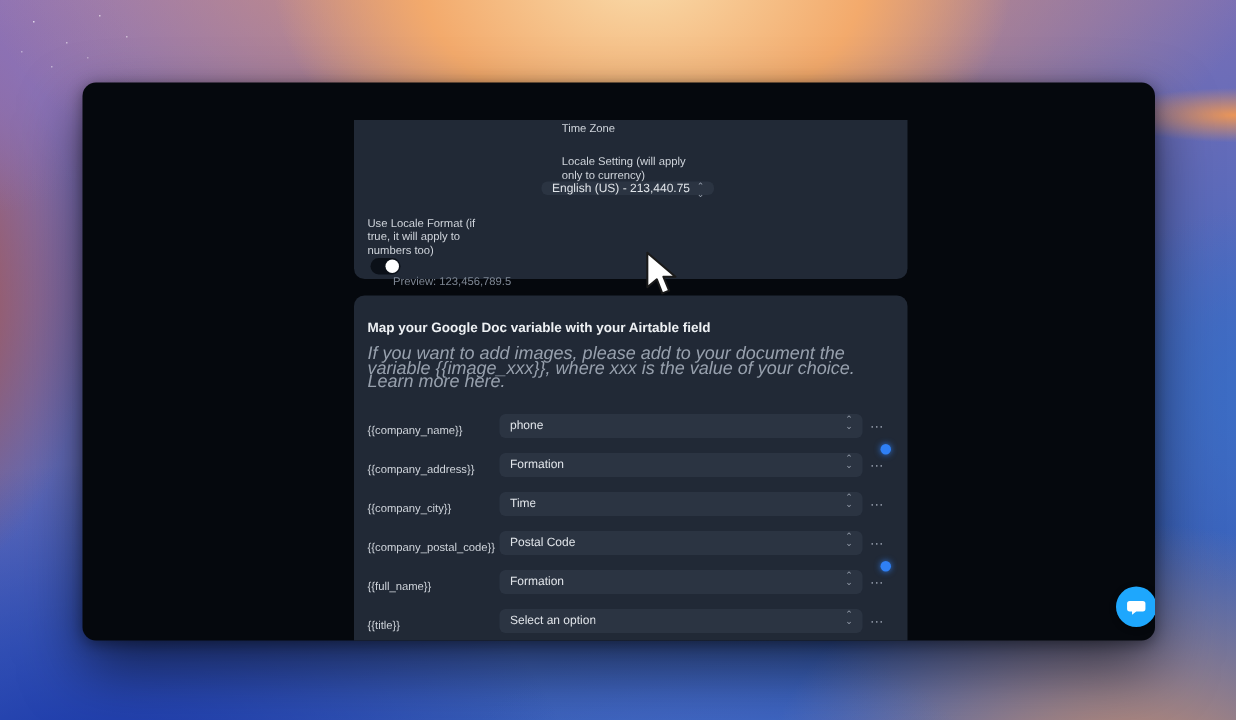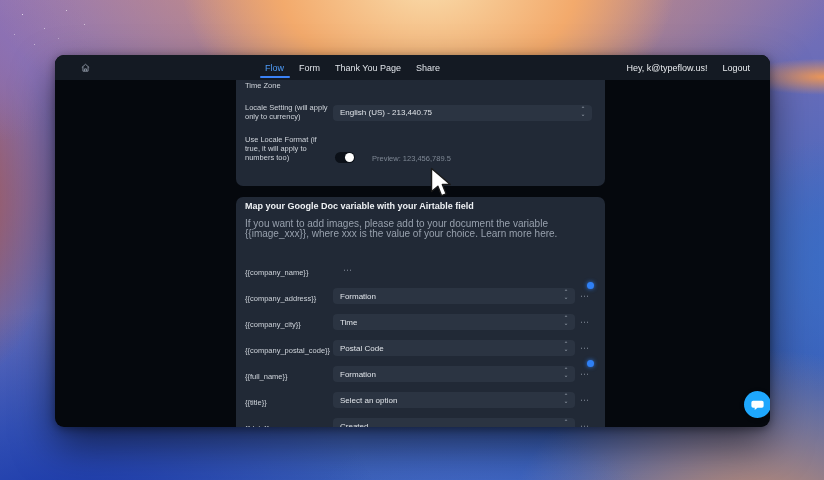--- a/index.html
+++ b/index.html
@@ -49,24 +49,24 @@
   .tab.active { color:#4f9cf8; }
   .tab.active::after { content:""; position:absolute; left:50%; transform:translateX(-50%);
     bottom:2px; width:30px; height:2px; background:#3b82f6; border-radius:1px; }
   .header-right { position:absolute; right:20px; top:0; height:25px; display:flex; gap:15px; align-items:center; }
   .greeting { font-size:9px; color:#e9ecef; white-space:nowrap; }
   .logout { font-size:9px; color:#e9ecef; cursor:pointer; white-space:nowrap; }
 
   
   .panel { position:absolute; left:181px; width:369px; background:#212936; }
   .panel-settings { top:25px; height:106px; border-radius:0 0 7px 7px; padding:2px 13px 0 9px; }
-  .panel-mapping  { top:142px; height:250px; border-radius:7px; padding:4px 14px 0 9px; }
-
-  .form-row { display:flex; align-items:center; margin-bottom:13px; }
-  .form-row.tall { align-items:flex-end; }
+  .panel-mapping  { top:142px; height:250px; border-radius:7px; padding:16px 14px 0 9px; }
+
+  .form-row { display:flex; align-items:center; margin-bottom:13px;flex-direction:column; }
+  .form-row.tall { align-items:flex-start; }
   .field-label { width:88px; flex:none; font-size:7.5px; line-height:8.8px; color:#cfd4db; }
 
   .select {
     position:relative; flex:1; height:16px; background:#2b3442; border-radius:4px;
     display:flex; align-items:center; padding:0 16px 0 7px; cursor:pointer;
   }
   .select .value { font-size:8px; color:#e0e4e9; white-space:nowrap; overflow:hidden; }
   .stepper { position:absolute; right:5px; top:2px; width:8px; height:12px;
     display:flex; flex-direction:column; align-items:center; color:#98a1ae; }
   .stepper::before { content:"\2303"; font-size:6px; line-height:5px; }
@@ -74,21 +74,21 @@
 
   
   .toggle { position:relative; width:20px; height:11px; border-radius:6px;
     background:#0b1018; flex:none; margin-left:2px; cursor:pointer; }
   .toggle .knob { position:absolute; right:1px; top:1px; width:9px; height:9px;
     border-radius:50%; background:#ffffff; }
   .preview-text { margin-left:9px; font-size:7.5px; color:#7e8794; white-space:nowrap;padding-left:8px; }
 
   
   .map-title { font-size:9px; line-height:11px; font-weight:bold; color:#eef1f4; margin-bottom:7px; }
-  .map-desc { font-size:10px; line-height:9.5px; color:#97a0ad; margin-bottom:24px; max-width:352px; }
+  .map-desc { font-size:12px; line-height:9.5px; color:#97a0ad; margin-bottom:16px; max-width:352px;font-style:italic; }
   .map-row { display:flex; align-items:flex-end; margin-bottom:10px; }
   .map-row .field-label { word-break:break-all; }
   .map-row .select { flex:none; width:242px; }
   .more-wrap { position:relative; margin-left:4px; width:22px; height:16px;
     display:flex; align-items:center; justify-content:center; }
   .more-btn { font-size:9px; color:#8b93a1; letter-spacing:1px; cursor:pointer; line-height:16px; }
   .badge { position:absolute; top:-6px; right:-3px; width:7px; height:7px; border-radius:50%;
     background:#2f80f5; box-shadow:0 0 4px rgba(47,128,245,.9); }
 
   
@@ -100,37 +100,20 @@
   .cursor { position:absolute; left:430px; top:167px; z-index:20; pointer-events:none; }
 </style>
 </head>
 <body>
 
 <div class="desktop">
   <div class="sparkles"></div>
 
   <div class="window">
 
-    <div class="app-header">
-      <div class="home-btn">
-        <svg width="11" height="11" viewBox="0 0 12 12">
-          <path d="M2 6 L6 2.5 L10 6 M3.2 5.2 V10 H8.8 V5.2 M5 10 V7.5 H7 V10" fill="none" stroke="#8d96a3" stroke-width="1" stroke-linejoin="round"></path>
-        </svg>
-      </div>
-      <div class="tabs">
-        <div class="tab active">Flow</div>
-        <div class="tab">Form</div>
-        <div class="tab">Thank You Page</div>
-        <div class="tab">Share</div>
-      </div>
-      <div class="header-right">
-        <span class="greeting">Hey, k@typeflow.us!</span>
-        <span class="logout">Logout</span>
-      </div>
-    </div>
 
     <div class="panel panel-settings">
       <div class="form-row">
         <div class="field-label">Time Zone</div>
       </div>
       <div class="form-row" style="margin-bottom:15px;">
         <div class="field-label">Locale Setting (will apply only to currency)</div>
         <div class="select">
           <span class="value">English (US) - 213,440.75</span>
           <span class="stepper"></span>
@@ -144,20 +127,24 @@
         <span class="preview-text">Preview: 123,456,789.5</span>
       </div>
     </div>
 
     <div class="panel panel-mapping">
       <div class="map-title">Map your Google Doc variable with your Airtable field</div>
       <div class="map-desc">If you want to add images, please add to your document the variable {{image_xxx}}, where xxx is the value of your choice. Learn more here.</div>
 
       <div class="map-row">
         <div class="field-label">{{company_name}}</div>
+        <div class="select">
+          <span class="value">phone</span>
+          <span class="stepper"></span>
+        </div>
         <div class="more-wrap">
           <span class="more-btn">⋯</span>
         </div>
       </div>
 
       <div class="map-row">
         <div class="field-label">{{company_address}}</div>
         <div class="select">
           <span class="value">Formation</span>
           <span class="stepper"></span>

